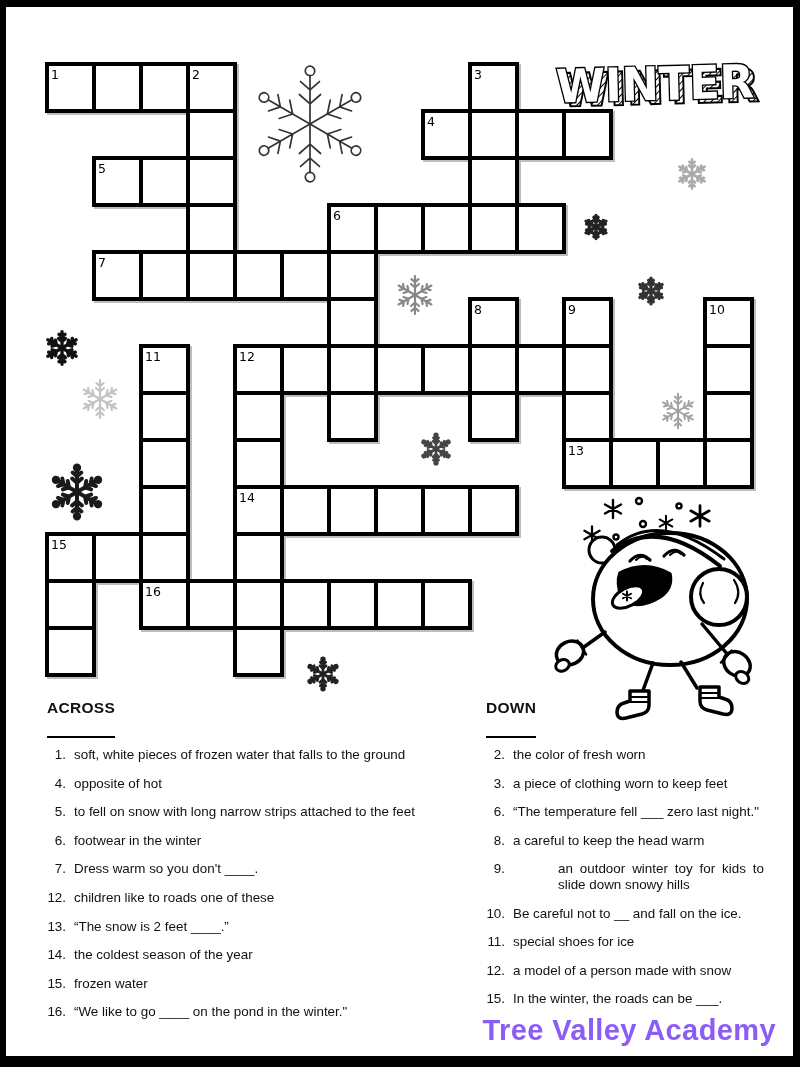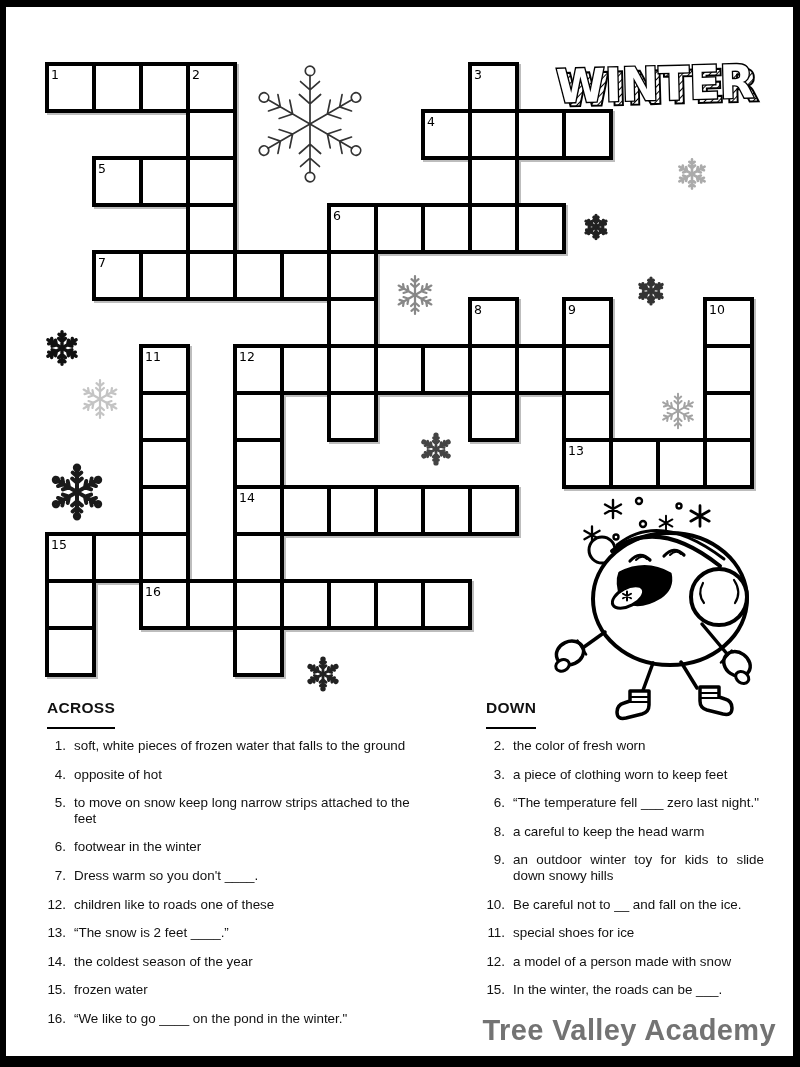--- a/index.html
+++ b/index.html
@@ -9,27 +9,27 @@
          border-bottom-width:11px;pointer-events:none;z-index:5;}
   .art{position:absolute;left:0;top:0;z-index:1;}
   #grid-g{filter:drop-shadow(2px 2.5px 0 #bdbdbd);}
   .cellnum{font-family:"DejaVu Sans",sans-serif;font-size:12.5px;fill:#000;}
   .t-sh{font-family:"DejaVu Sans",sans-serif;font-weight:bold;font-size:46px;
         fill:url(#hatch);stroke:#000;stroke-width:2;}
   .t-fr{font-family:"DejaVu Sans",sans-serif;font-weight:bold;font-size:46px;
         fill:#fff;stroke:#000;stroke-width:2.8;paint-order:stroke;}
   .clues{position:absolute;z-index:2;color:#111;}
   .clues h2{font-size:15.5px;margin:0 0 9px 5px;display:block;}
-  .clues h2 span{display:inline-block;border-bottom:2.2px solid #000;padding-bottom:10px;
+  .clues h2 span{display:inline-block;border-bottom:2.2px solid #000;padding-bottom:19px;
         letter-spacing:.3px;}
   .clues ol{list-style:none;margin:0;padding:0;}
   .clues li{display:flex;margin-bottom:13px;font-size:13.4px;line-height:15.6px;}
   .clues .num{width:24px;text-align:right;margin-right:8px;flex:none;}
   .clues .txt{flex:1;}
-  .clues li.justify .txt{text-align:justify;}
+  .clues li.justify .txt{text-align:justify;margin-left:45px;}
   .across{left:42px;top:699px;width:382px;}
   .down{left:481px;top:699px;width:283px;}
   .branding{position:absolute;top:1014px;right:24px;font-size:29px;font-weight:bold;
         letter-spacing:.4px;z-index:2;}
 </style>
 </head>
 <body>
 
 <div class="page">
   <div class="frame"></div>
@@ -235,21 +235,21 @@
         <li>
           <span class="num">1.</span>
           <span class="txt">soft, white pieces of frozen water that falls to the ground</span>
         </li>
         <li>
           <span class="num">4.</span>
           <span class="txt">opposite of hot</span>
         </li>
         <li>
           <span class="num">5.</span>
-          <span class="txt">to move on snow keep long narrow strips attached to the feet</span>
+          <span class="txt">to fell on snow with long narrow strips attached to the feet</span>
         </li>
         <li>
           <span class="num">6.</span>
           <span class="txt">footwear in the winter</span>
         </li>
         <li>
           <span class="num">7.</span>
           <span class="txt">Dress warm so you don't ____.</span>
         </li>
         <li>
@@ -310,14 +310,14 @@
           <span class="num">12.</span>
           <span class="txt">a model of a person made with snow</span>
         </li>
         <li>
           <span class="num">15.</span>
           <span class="txt">In the winter, the roads can be ___.</span>
         </li>
       </ol>
   </div>
 
-  <div class="branding" style="color: #737373;">Tree Valley Academy</div>
+  <div class="branding" style="color: #8b5cf6;">Tree Valley Academy</div>
 </div>
 
 </body></html>

